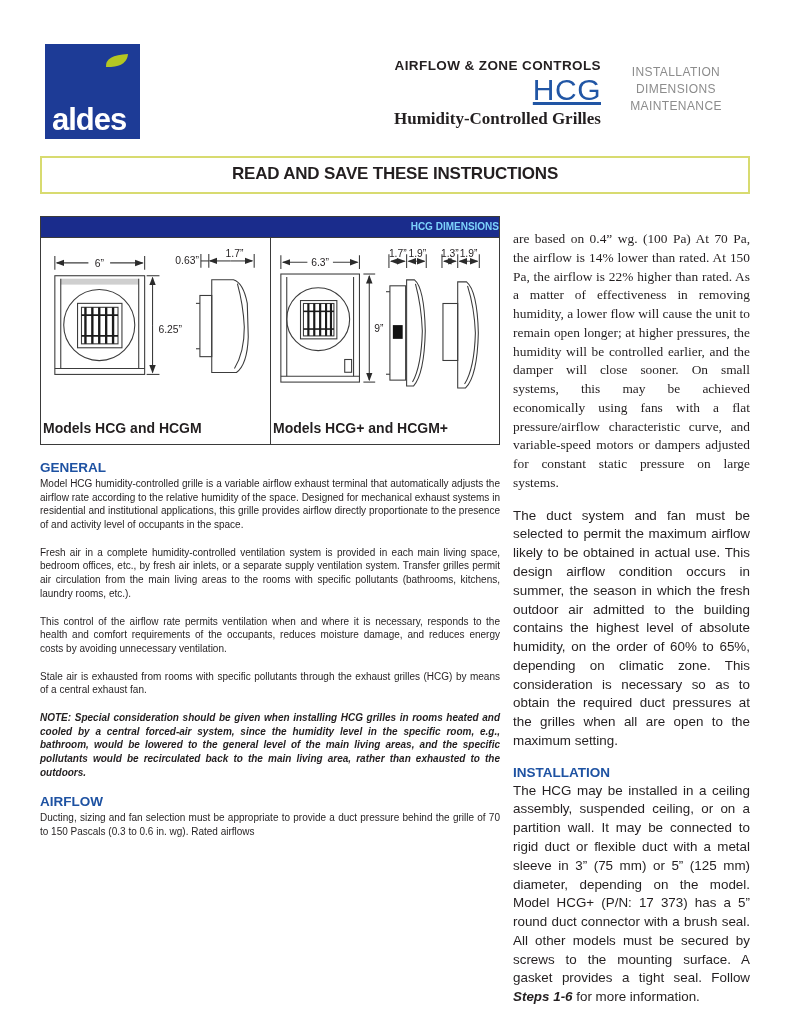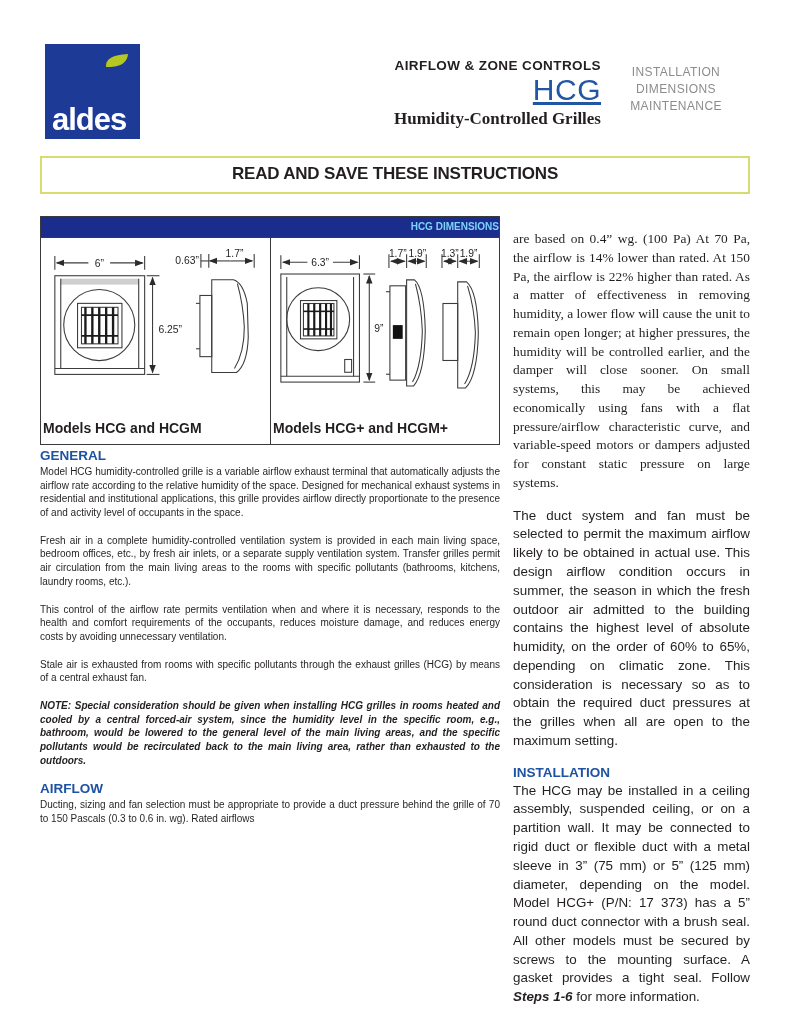--- a/index.html
+++ b/index.html
@@ -42,21 +42,21 @@
     background:#1a2c8c; color:#7dd3fc; font-weight:bold; text-align:right;
     font-size:10px; padding:4px 0 5px;
   }
   .dims-panels { display:flex; border-top:1px solid #3a3a3a; }
   .panel { width:50%; padding:8px 2px 8px; }
   .panel + .panel { border-left:1px solid #3a3a3a; }
   .panel svg.drawing { display:block; width:100%; height:170px; }
   .caption { text-align:left; font-size:14px; font-weight:bold; margin-top:4px; }
   svg text.dim { font-size:10.5px; fill:#231f20; font-family:"Liberation Sans",sans-serif; }
   
-  .section-heading { color:#1e52a2; font-size:13.5px; font-weight:bold; margin:3px 0 2px; }
+  .section-heading { color:#1e52a2; font-size:13.5px; font-weight:bold; margin:15px 0 2px; }
   .col-right .section-heading { margin-top:10px; }
   p.body { font-size:10px; line-height:1.37; text-align:justify; margin:0 0 14px; }
   .col-right p.body { font-size:13.4px; line-height:1.4; }
   .col-right p.body:first-child { margin-top:14px;font-family:Liberation Serif, serif; }
   p.note { font-weight:bold; font-style:italic; }
   .bold { font-weight:bold;font-style:italic; }
 </style>
 </head>
 <body>
 

